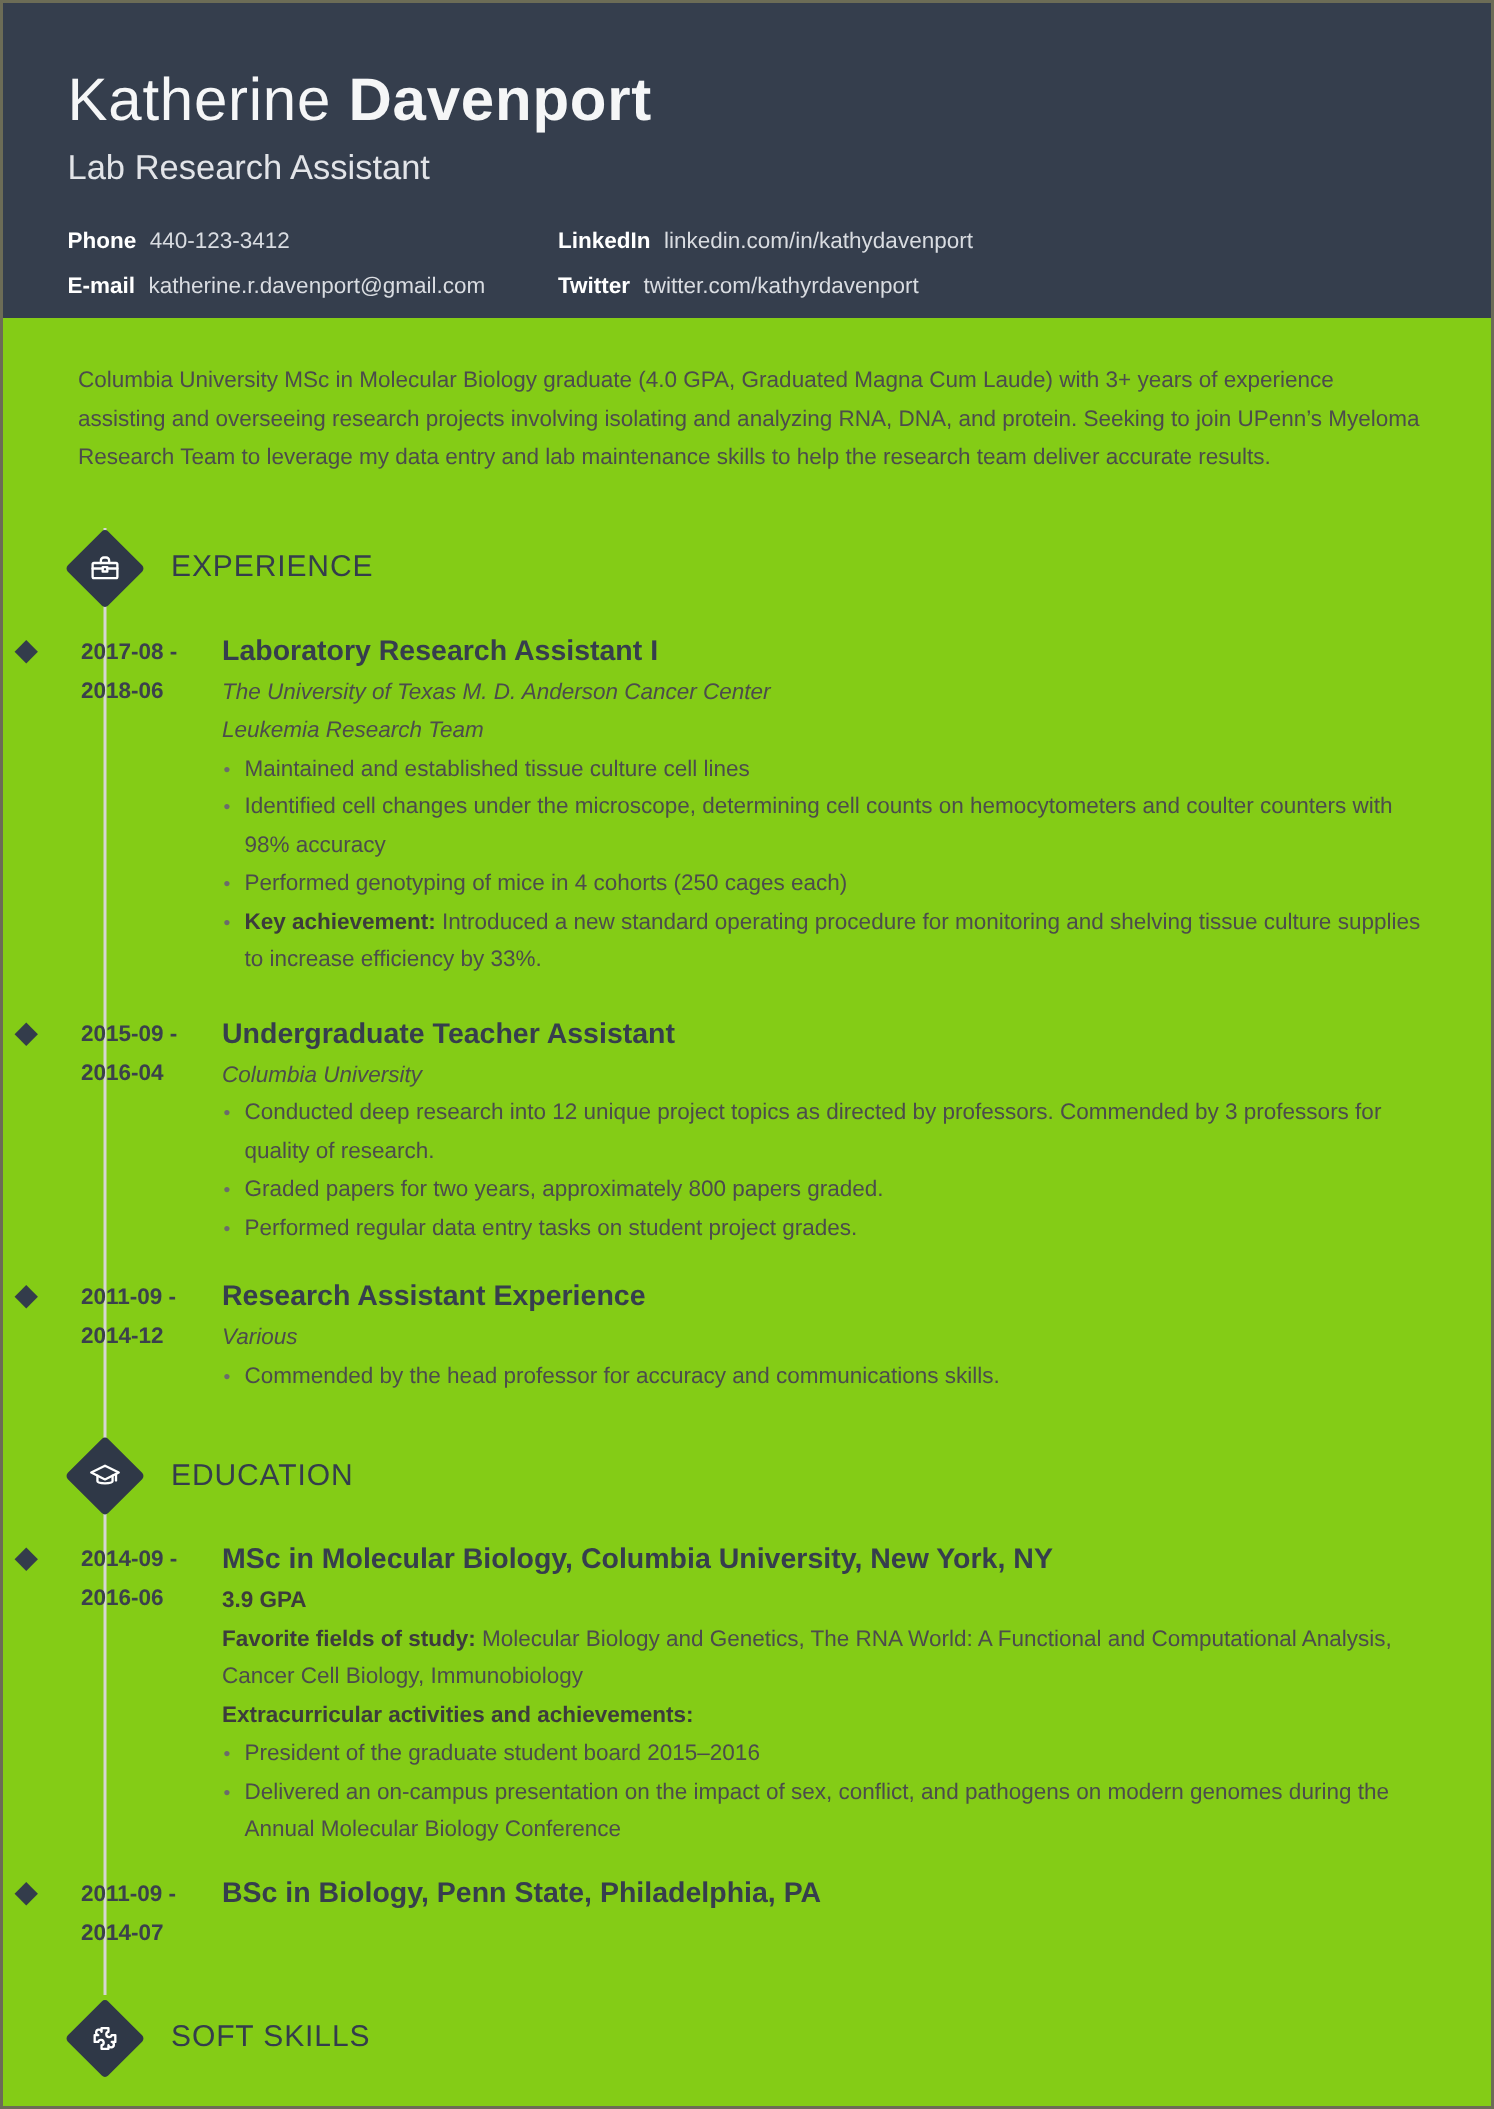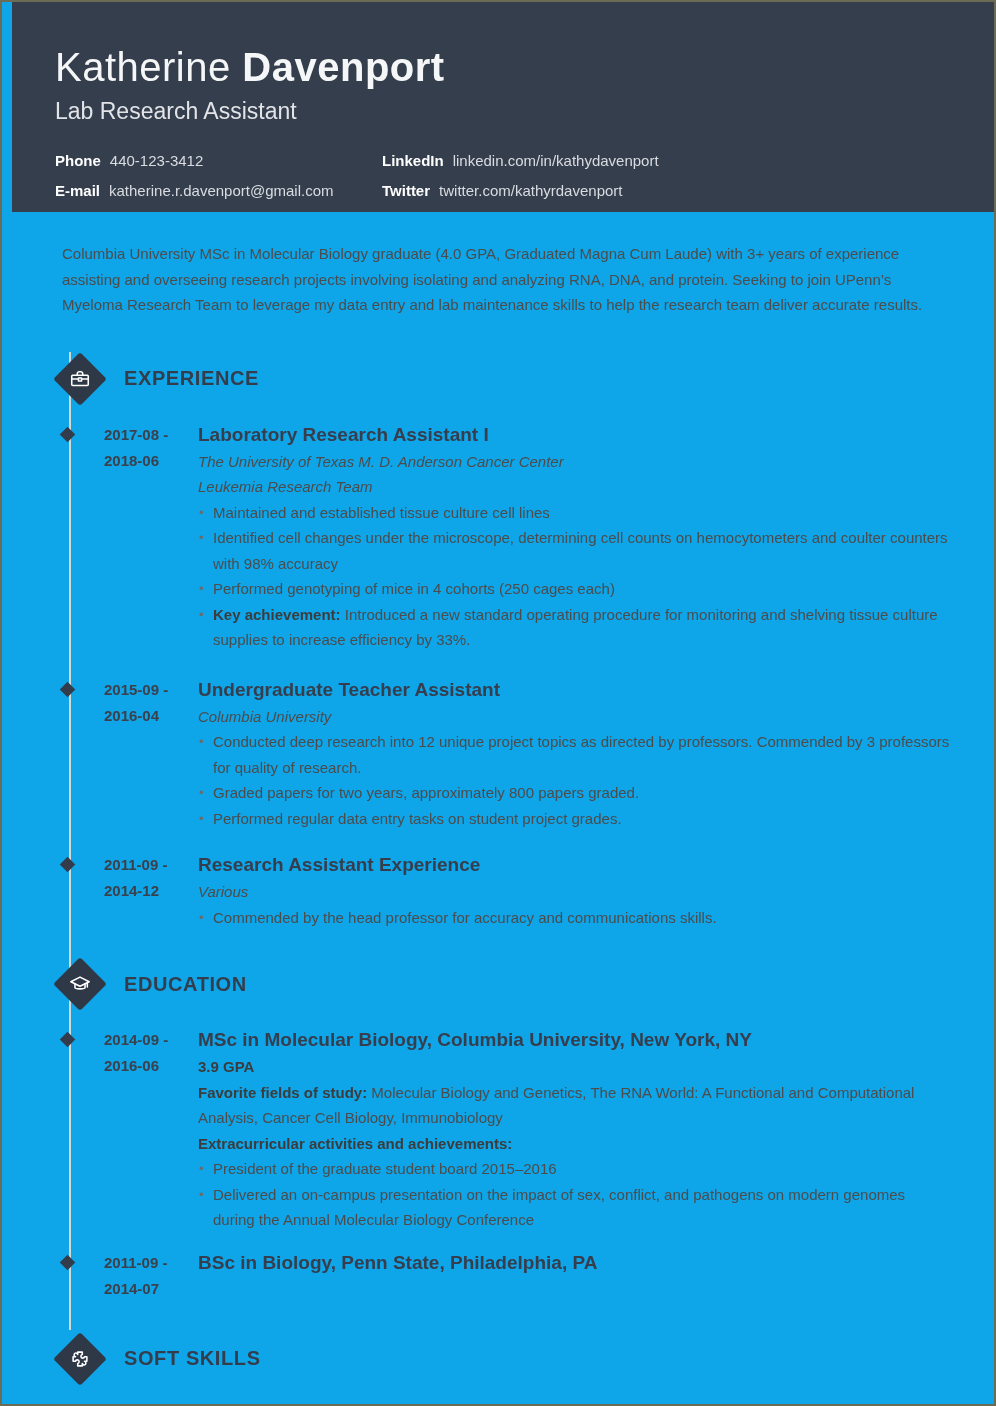--- a/index.html
+++ b/index.html
@@ -1,20 +1,20 @@
 <!DOCTYPE html>
 <html><head>
 <meta charset="utf-8">
 <style>
   * { margin:0; padding:0; box-sizing:border-box; }
   html,body { background:#e9e9e9; }
   body { font-family:"Liberation Sans", sans-serif; }
   .page {
     position:relative; width:996px; height:1406px; margin:0 auto;
-    background:#0ea5e9; border:2px solid #6c6c56; overflow:hidden;padding-left:10px;
+    background:#84cc16; border:2px solid #6c6c56; overflow:hidden;
   }
   
   .hdr {
     background:#353e4d; color:#f5f6f7; padding:43px 46px 0 43px; height:210px;
   }
   .hdr h1 { font-size:40px; font-weight:400; letter-spacing:0.5px; line-height:1.1; }
   .hdr h1 .ln { font-weight:700; }
   .hdr .jobtitle { font-size:23px; font-weight:400; color:#e2e4e8; margin-top:9px; }
   .contact-grid {
     margin-top:27px; display:grid; grid-template-columns:327px 1fr;
@@ -27,24 +27,24 @@
   
   .summary { margin:29px 44px 34px 50px; font-size:15px; line-height:25.5px; color:#4c4c4c; position:relative; z-index:1; }
   
   .sec-head { display:flex; align-items:center; gap:21px; margin-left:45px; position:relative; z-index:1; }
   .sec-icon {
     width:38px; height:38px; background:#2f3847; transform:rotate(45deg);
     border-radius:3px; display:flex; align-items:center; justify-content:center;
     flex:0 0 38px; margin:8px 4px;
   }
   .sec-icon svg { transform:rotate(-45deg); width:22px; height:22px; stroke:#ffffff; fill:none; stroke-width:1.7; stroke-linejoin:round; stroke-linecap:round; }
-  .sec-head h2 { font-size:20px; font-weight:700; color:#343d4c; letter-spacing:0.6px; }
+  .sec-head h2 { font-size:20px; font-weight:400; color:#343d4c; letter-spacing:0.6px; }
   
   .entry {
-    position:relative; margin-left:92px; margin-right:44px;
+    position:relative; margin-left:52px; margin-right:44px;
     display:grid; grid-template-columns:94px 1fr; z-index:1;
   }
   .marker {
     position:absolute; left:-42px; top:7px; width:11px; height:11px;
     background:#333c4b; transform:rotate(45deg);
   }
   .dates { font-size:15px; font-weight:700; color:#3b414c; line-height:26px; }
   .entry h3 { font-size:19px; font-weight:700; color:#363e4d; line-height:25px; margin-bottom:2px; }
   .subline { font-style:italic; font-size:15px; color:#4c4c4c; line-height:25.5px; }
   .entry ul { list-style:none; margin-top:0; }

